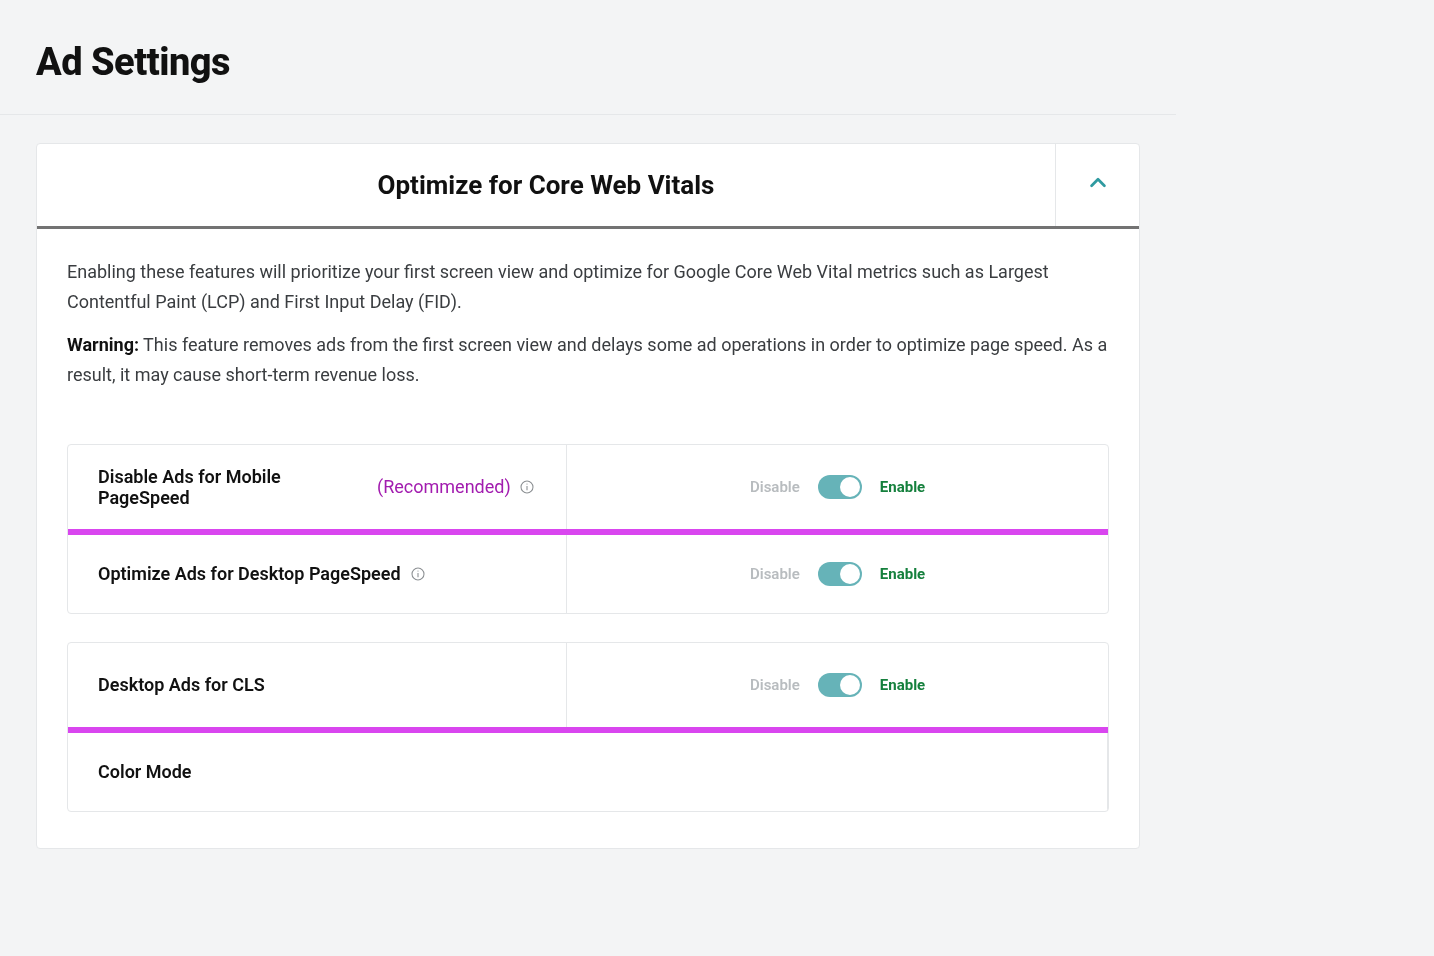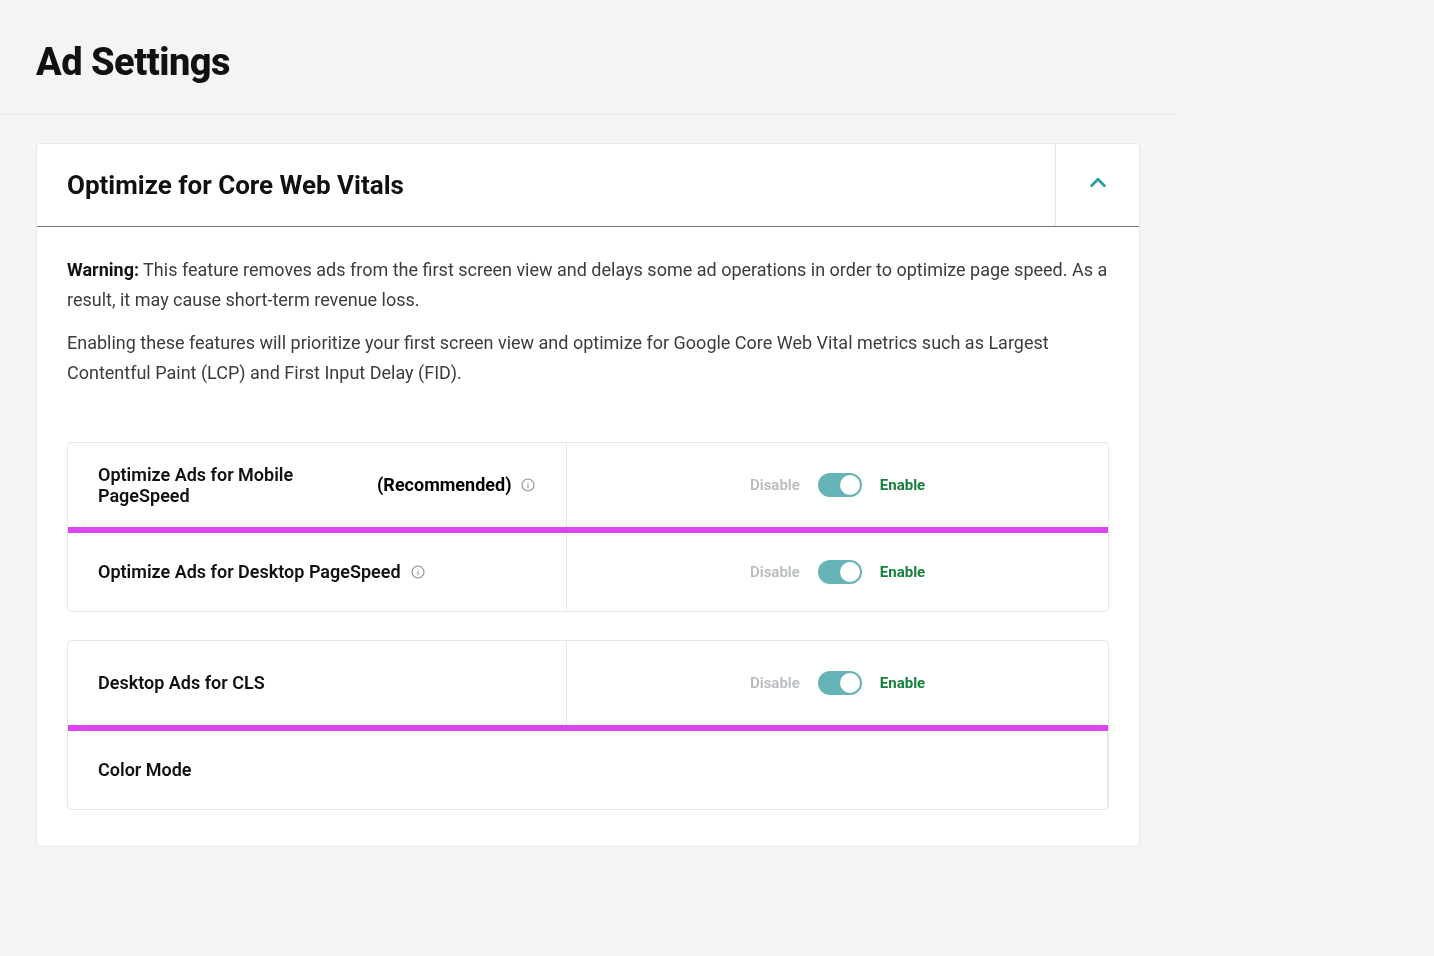--- a/index.html
+++ b/index.html
@@ -30,21 +30,22 @@
 
   .panel {
     margin: 28px 36px 0 36px;
     background: #fff;
     border: 1px solid #e5e7e9;
     border-radius: 4px;
   }
   .panel-header {
     display: flex;
     align-items: stretch;
-    border-bottom: 1px solid #737373;
+    border-bottom: 3px solid #737373;
+    text-align: center;
   }
   .panel-header-title {
     flex: 1 1 auto;
     padding: 26px 30px;
     font-size: 26px;
     font-weight: 700;
     color: #111;
   }
   .panel-header-toggle {
     width: 84px;
@@ -86,22 +87,22 @@
     border-right: 1px solid #e5e7e9;
     display: flex;
     align-items: center;
     padding: 0 30px;
     font-size: 18px;
     font-weight: 600;
     color: #111;
     gap: 8px;
   }
   .setting-label-cell .recommended {
-    color: #000000;
-    font-weight: 700;
+    color: #a21caf;
+    font-weight: 400;
   }
   .info-icon {
     width: 18px; height: 18px;
     display: inline-flex;
     align-items: center; justify-content: center;
     color: #8b8f92;
   }
   .info-icon svg { width: 16px; height: 16px; }
 
   .setting-control-cell {
@@ -171,31 +172,31 @@
         <span>
           <svg viewBox="0 0 24 24" fill="none" stroke="currentColor" stroke-width="3" stroke-linecap="round" stroke-linejoin="round">
               <polyline points="5 15 12 8 19 15"></polyline>
             </svg>
         </span>
       </div>
     </div>
 
     <div class="panel-body">
       <div class="description">
+        <p>Enabling these features will prioritize your first screen view and optimize for Google Core Web Vital metrics such as Largest Contentful Paint (LCP) and First Input Delay (FID).</p>
         <p>
           <span class="warn-label">Warning:</span><span> This feature removes ads from the first screen view and delays some ad operations in order to optimize page speed. As a result, it may cause short-term revenue loss.</span>
         </p>
-        <p>Enabling these features will prioritize your first screen view and optimize for Google Core Web Vital metrics such as Largest Contentful Paint (LCP) and First Input Delay (FID).</p>
       </div>
 
       <div class="settings-table">
 
         <div class="setting-row">
           <div class="setting-label-cell">
-            <span>Optimize Ads for Mobile PageSpeed </span>
+            <span>Disable Ads for Mobile PageSpeed </span>
             <span class="recommended">(Recommended)</span>
             <span class="info-icon">
               <svg viewBox="0 0 24 24" fill="none" stroke="currentColor" stroke-width="1.6">
                   <circle cx="12" cy="12" r="9"></circle>
                   <line x1="12" y1="10.5" x2="12" y2="17"></line>
                   <circle cx="12" cy="7.5" r="0.9" fill="currentColor" stroke="none"></circle>
                 </svg>
             </span>
           </div>
           <div class="setting-control-cell">

